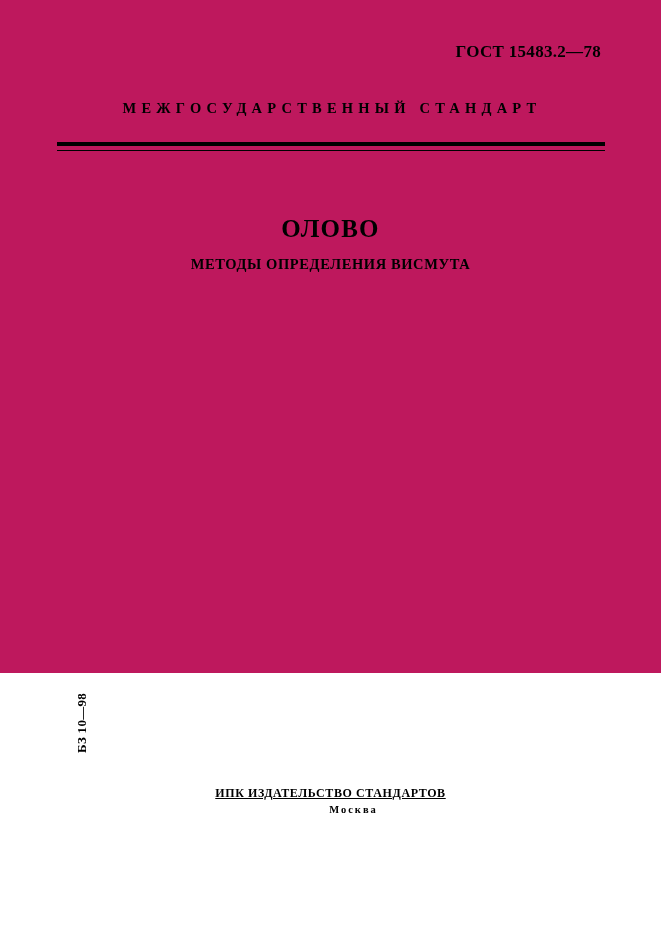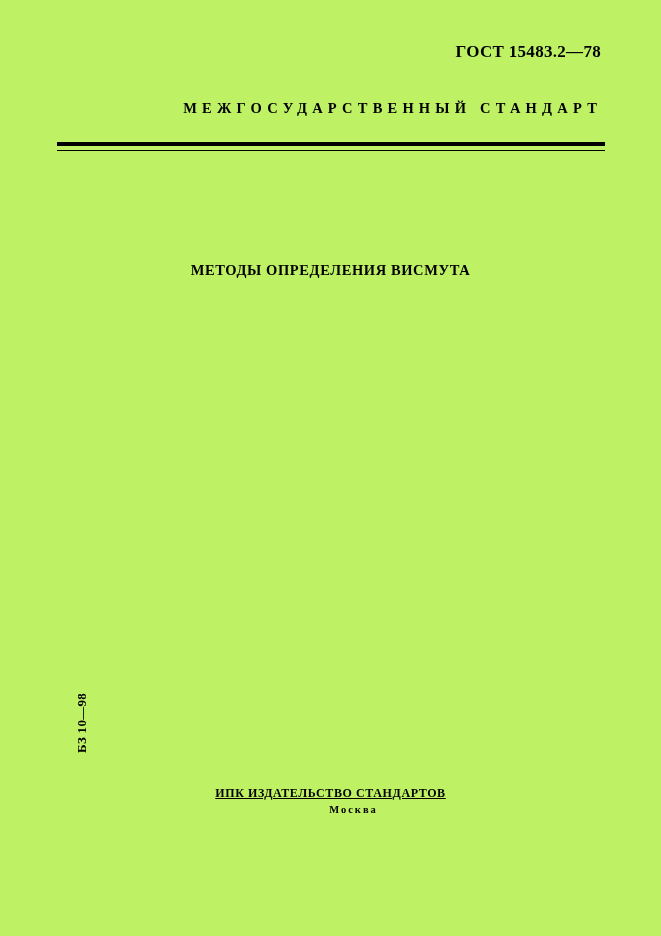--- a/index.html
+++ b/index.html
@@ -13,43 +13,43 @@
     font-family: "Liberation Serif", serif;
     color: #000000;
     position: relative;
     overflow: hidden;
   }
   .page {
     position: absolute;
     left: 0;
     top: 0;
     width: 661px;
-    height: 936px;
-    background: #bef264;
+    height: 673px;
+    background: #be185d;
   }
   .gost-number {
     position: absolute;
     right: 60px;
     top: 42px;
     font-family: "Liberation Serif", serif;
     font-weight: bold;
     font-size: 17px;
     letter-spacing: 0.3px;
     white-space: nowrap;
   }
   .standard-title {
     position: absolute;
     left: 62px;
     top: 100px;
     width: 540px;
     font-family: "Liberation Serif", serif;
     font-weight: bold;
     font-size: 14.5px;
     letter-spacing: 5.2px;
-    text-align: right;
+    text-align: center;
     white-space: nowrap;
   }
   .rule-thick {
     position: absolute;
     left: 57px;
     top: 142px;
     width: 548px;
     height: 4px;
     background: #000000;
   }
@@ -68,21 +68,21 @@
     width: 661px;
     text-align: center;
     font-family: "Liberation Serif", serif;
     font-weight: bold;
     font-size: 25px;
     letter-spacing: 1.2px;
   }
   .doc-subtitle {
     position: absolute;
     left: 0;
-    top: 262px;
+    top: 256px;
     width: 661px;
     text-align: center;
     font-family: "Liberation Serif", serif;
     font-weight: bold;
     font-size: 14.5px;
     letter-spacing: 0.6px;
   }
   .official-edition {
     position: absolute;
     left: 0;
@@ -144,20 +144,21 @@
 
 <div class="page">
 
   <div class="gost-number">ГОСТ 15483.2—78</div>
 
   <div class="standard-title">МЕЖГОСУДАРСТВЕННЫЙ СТАНДАРТ</div>
 
   <div class="rule-thick"></div>
   <div class="rule-thin"></div>
 
+  <div class="doc-title">ОЛОВО</div>
 
   <div class="doc-subtitle">МЕТОДЫ ОПРЕДЕЛЕНИЯ ВИСМУТА</div>
 
 
   <div class="side-code">
     <span>БЗ 10—98</span>
   </div>
 
   <div class="publisher">ИПК ИЗДАТЕЛЬСТВО СТАНДАРТОВ</div>
 

